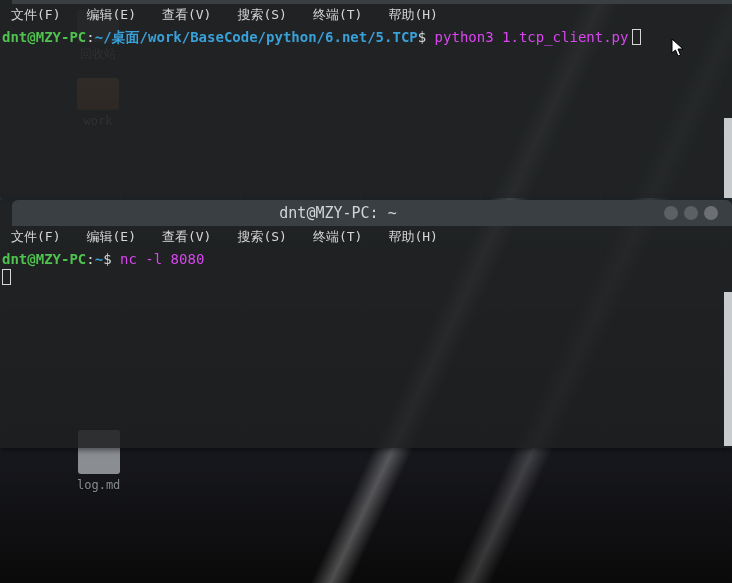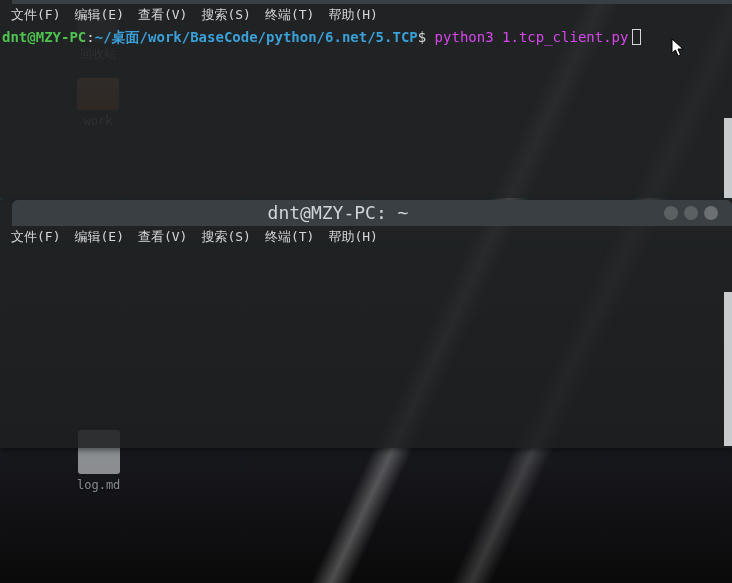--- a/index.html
+++ b/index.html
@@ -42,31 +42,31 @@
     position:absolute;left:0;right:0;
     background:rgba(30,32,33,.86);
     color:#d6d6d6;
     box-shadow:0 2px 6px rgba(0,0,0,.5);
   }
   .term1{top:-22px;height:220px;}          
   .term2{top:200px;height:248px;}
 
   .titlebar{
     height:26px;line-height:26px;background:#3a3f43;
-    color:#cfd6d9;font-size:18px;display:flex;align-items:center;
+    color:#cfd6d9;font-size:15px;display:flex;align-items:center;
     border-top-left-radius:6px;border-top-right-radius:6px;margin-left:12px;
   }
   .titlebar .title{flex:1;text-align:center;}
   .winbtn{width:14px;height:14px;border-radius:50%;margin-right:6px;background:#5b6063;}
   .winbtn.close{background:#6c7073;}
   .titlebar .btns{display:flex;align-items:center;padding-right:8px;}
 
   .menubar{
     height:22px;line-height:22px;font-size:13px;color:#d6d6d6;
-    padding:0 4px;display:flex;gap:0;
+    padding:0 4px;display:flex;gap:12px;
   }
   .menubar span{padding:0 7px;cursor:default;}
 
   .termbody{padding:2px 2px;line-height:18px;white-space:pre;}
   .user{color:#4fc24f;font-weight:bold;}
   .path{color:#3aa0d8;font-weight:bold;}
   .dollar{color:#d6d6d6;}
   .cmd{color:#d946ef;}
   .cursorblock{
     display:inline-block;width:9px;height:16px;vertical-align:text-bottom;
@@ -128,20 +128,22 @@
     </span>
   </div>
   <div class="menubar">
     <span>文件(F)</span>
     <span>编辑(E)</span>
     <span>查看(V)</span>
     <span>搜索(S)</span>
     <span>终端(T)</span>
     <span>帮助(H)</span>
   </div>
+  <div class="termbody"><span class="user">dnt@MZY-PC</span><span class="dollar">:</span><span class="path">~</span><span class="dollar">$ </span><span class="cmd">nc -l 8080</span>
+<span class="cursorblock left"></span></div>
 </div>
 
 <div class="vscroll s1"></div>
 <div class="vscroll s2"></div>
 
 <div class="pointer">
   <svg width="14" height="20" viewBox="0 0 14 20">
     <path d="M1 1 L1 15 L4.5 12 L7 18 L9.5 17 L7 11 L12 11 Z" fill="#ffffff" stroke="#000000" stroke-width="1"></path>
   </svg>
 </div>

